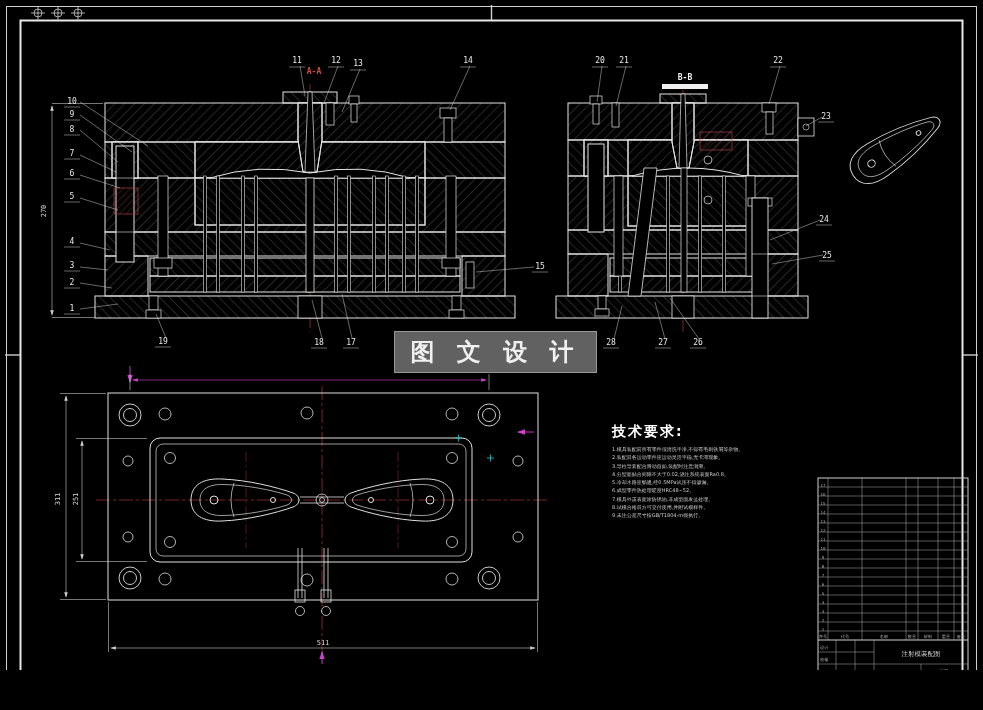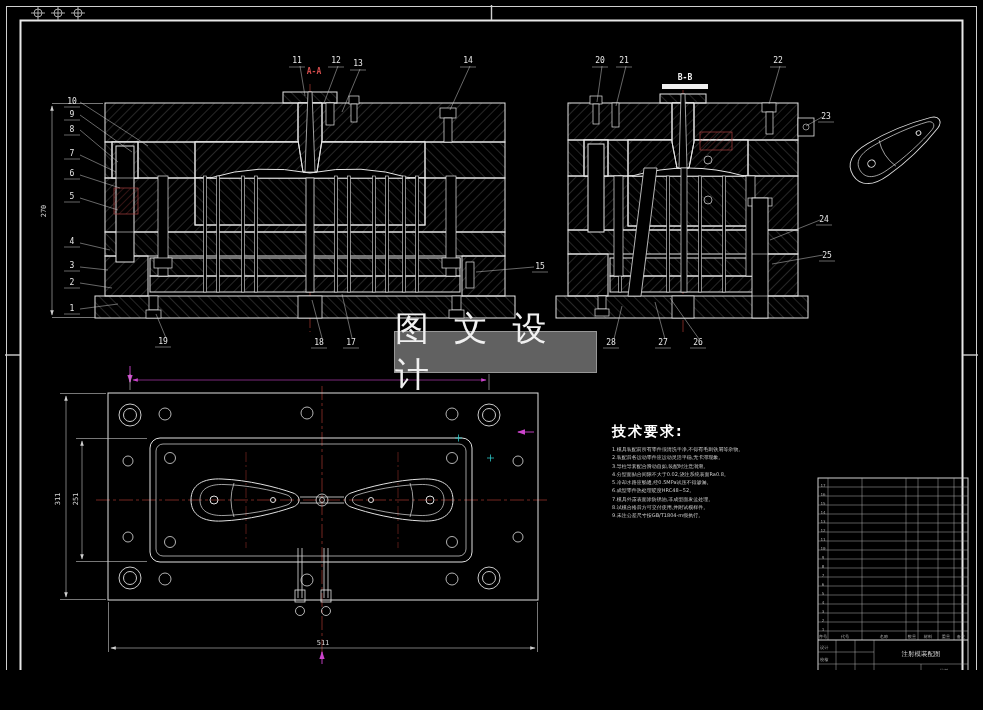--- a/index.html
+++ b/index.html
@@ -10,21 +10,21 @@
   .callout{font-size:8px;fill:#e9e9e9;}
   .dimtext{font-size:7px;fill:#d9d9d9;}
   .seclabel{font-size:8px;fill:#cf4b4b;font-weight:bold;}
   .seclabelw{font-size:8px;fill:#f2f2f2;font-weight:bold;}
   .tiny{font-size:4.2px;fill:#a8a8a8;}
   .tbname{font-size:6.5px;fill:#cfcfcf;}
   .tbsmall{font-size:5px;fill:#b5b5b5;}
   .corner{font-size:5.5px;fill:#9a9a9a;}
   .watermark{position:absolute;left:394px;top:331px;width:201px;height:40px;
     background:#616161;border:1px solid #979797;display:flex;align-items:center;
-    justify-content:center;font-size:34px;letter-spacing:7px;color:#f0f0f0;}
+    justify-content:center;font-size:24px;letter-spacing:7px;color:#f0f0f0;font-weight:bold;}
   .techreq{position:absolute;left:612px;top:423px;width:174px;color:#c9c9c9;}
   .techreq .tr-title{font-size:14px;color:#ffffff;font-weight:bold;letter-spacing:2px;margin-bottom:4px;}
   .techreq .tr-line{font-size:5px;line-height:1.65;white-space:nowrap;overflow:hidden;color:#cdcdcd;}
 </style>
 </head>
 <body>
 
 <div class="sheet">
 
 <svg width="983" height="710" viewBox="0 0 983 710">

